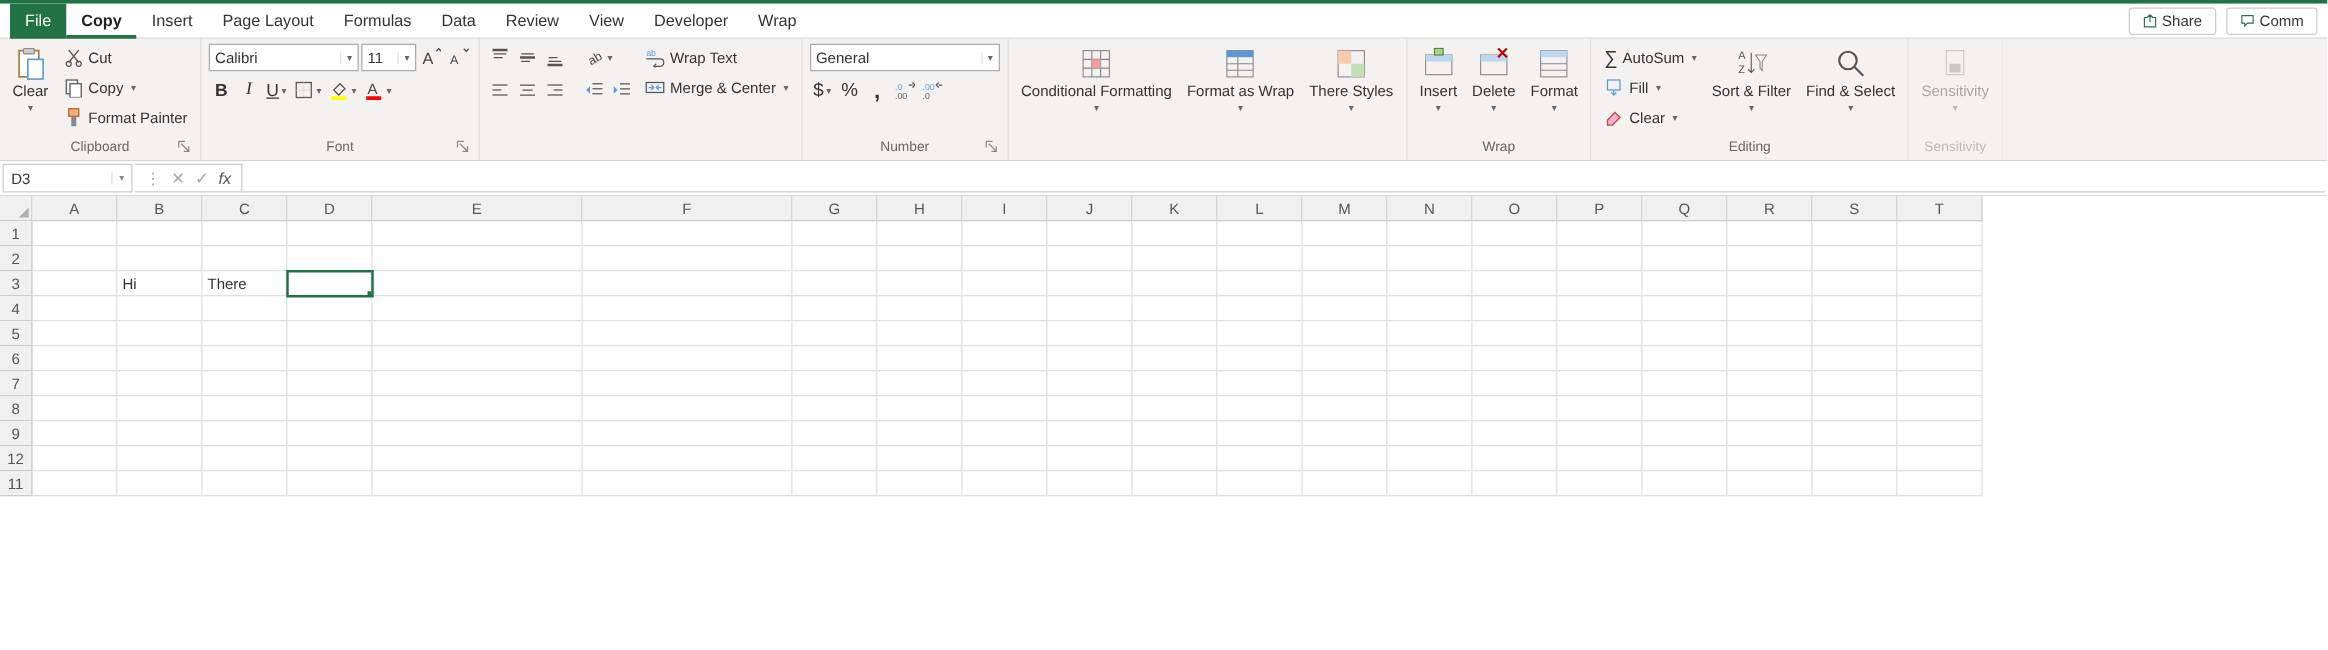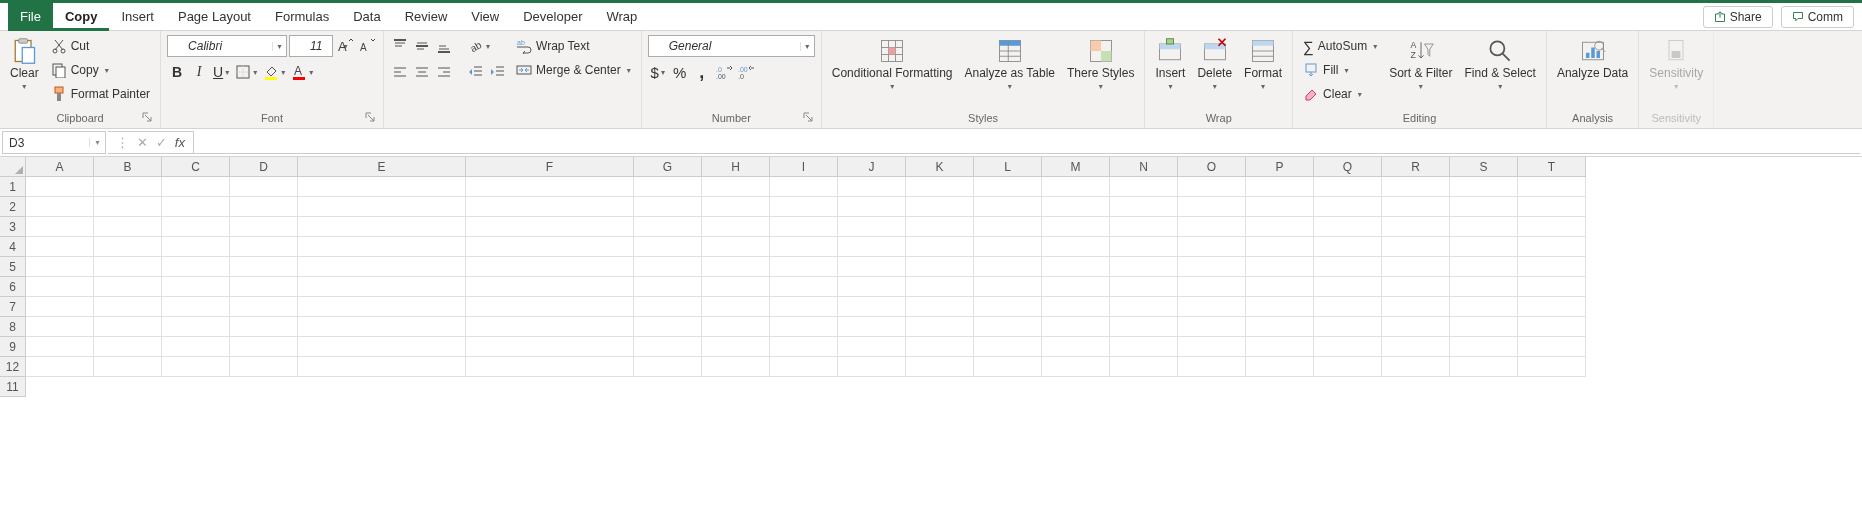--- a/index.html
+++ b/index.html
@@ -31,21 +31,21 @@
   .big-btn .arrow { font-size: 8px; color: #666; }
   
   .stack { display: flex; flex-direction: column; gap: 2px; justify-content: center; }
   .small-btn { display: flex; align-items: center; gap: 4px; padding: 2px 4px; cursor: pointer; font-size: 12px; height: 22px; white-space: nowrap; }
   .small-btn svg { width: 16px; height: 16px; flex-shrink: 0; }
   .small-btn .arrow { font-size: 8px; color: #666; margin-left: 2px; }
   
   .row { display: flex; gap: 2px; align-items: center; }
   
   .combo { display: flex; align-items: center; border: 1px solid #ababab; background: #fff; height: 22px; font-size: 12px; }
-  .combo .txt { padding: 0 20px; flex: 1; font-style: italic; }
+  .combo .txt { padding: 0 4px; flex: 1; }
   .combo .drop { width: 14px; text-align: center; color: #666; border-left: 1px solid #e0e0e0; font-size: 8px; cursor: pointer; }
   
   .icon-btn { display: flex; align-items: center; justify-content: center; padding: 2px; cursor: pointer; min-width: 20px; height: 22px; }
   .icon-btn svg { width: 16px; height: 16px; }
   .icon-btn .arrow { font-size: 8px; color: #666; margin-left: 2px; }
   
   
   .formula-row { display: flex; height: 28px; border-bottom: 1px solid #d4d4d4; background: #fff; align-items: stretch; }
   .name-box { width: 104px; border: 1px solid #ccc; margin: 2px; display: flex; align-items: center; background: #fff; }
   .name-box .nb-txt { flex: 1; padding: 0 6px; font-size: 12px; }
@@ -302,21 +302,21 @@
           <span>Merge &amp; Center</span>
             <span class="arrow">▾</span>
         </div>
       </div>
     </div>
   </div>
 
   <div class="group">
     <div class="group-content">
       <div class="stack" style="gap:4px">
-        <div class="combo" style="width:167px">
+        <div class="combo" style="width:152px">
           <span class="txt">General</span>
             <span class="drop">▾</span>
         </div>
         <div class="row">
           <div class="icon-btn">
               <span style="font-size:15px">$</span>
               <span class="arrow">▾</span>
             </div>
           <div class="icon-btn">
               <span style="font-size:15px">%</span>
@@ -364,36 +364,33 @@
           <span class="arrow">▾</span>
       </div>
       <div class="big-btn">
         <svg viewBox="0 0 32 32">
             <rect x="4" y="4" width="24" height="24" fill="none" stroke="#888"></rect>
             <rect x="4" y="4" width="24" height="6" fill="#5b9bd5"></rect>
             <line x1="4" y1="16" x2="28" y2="16" stroke="#888"></line>
             <line x1="4" y1="22" x2="28" y2="22" stroke="#888"></line>
             <line x1="14" y1="4" x2="14" y2="28" stroke="#888"></line>
           </svg>
-        <span class="lbl">Analyze as Table</span>
+        <span class="lbl">Format as Wrap</span>
           <span class="arrow">▾</span>
       </div>
       <div class="big-btn">
         <svg viewBox="0 0 32 32">
             <rect x="4" y="4" width="24" height="24" fill="none" stroke="#888"></rect>
             <rect x="4" y="4" width="12" height="12" fill="#f8cbad"></rect>
             <rect x="16" y="16" width="12" height="12" fill="#c5e0b4"></rect>
           </svg>
         <span class="lbl">There Styles</span>
           <span class="arrow">▾</span>
       </div>
     </div>
-    <div class="group-label">
-        <span>Styles</span>
-      </div>
   </div>
 
   <div class="group">
     <div class="group-content">
       <div class="big-btn">
         <svg viewBox="0 0 32 32">
             <rect x="4" y="8" width="24" height="18" fill="none" stroke="#888"></rect>
             <rect x="4" y="8" width="24" height="6" fill="#bdd7ee"></rect>
             <rect x="12" y="2" width="8" height="6" fill="#a9d18e" stroke="#548235"></rect>
           </svg>
@@ -466,38 +463,20 @@
           </svg>
         <span class="lbl">Find &amp; Select</span>
           <span class="arrow">▾</span>
       </div>
     </div>
     <div class="group-label">
         <span>Editing</span>
       </div>
   </div>
 
-  <div class="group">
-    <div class="group-content">
-      <div class="big-btn">
-        <svg viewBox="0 0 32 32">
-            <rect x="4" y="6" width="24" height="20" fill="none" stroke="#888"></rect>
-            <rect x="8" y="18" width="4" height="6" fill="#5b9bd5"></rect>
-            <rect x="14" y="12" width="4" height="12" fill="#5b9bd5"></rect>
-            <rect x="20" y="16" width="4" height="8" fill="#5b9bd5"></rect>
-            <circle cx="23" cy="10" r="5" fill="none" stroke="#888"></circle>
-            <line x1="26" y1="13" x2="30" y2="17" stroke="#888"></line>
-          </svg>
-        <span class="lbl">Analyze Data</span>
-      </div>
-    </div>
-    <div class="group-label">
-        <span>Analysis</span>
-      </div>
-  </div>
 
   <div class="group disabled">
     <div class="group-content">
       <div class="big-btn">
         <svg viewBox="0 0 32 32">
             <rect x="8" y="4" width="16" height="22" fill="none" stroke="#888"></rect>
             <rect x="11" y="16" width="10" height="8" fill="#888"></rect>
           </svg>
         <span class="lbl">Sensitivity</span>
           <span class="arrow">▾</span>
@@ -601,20 +580,42 @@
         <div class="cell" style="width: 68px;"></div>
         <div class="cell" style="width: 68px;"></div>
         <div class="cell" style="width: 68px;"></div>
         <div class="cell" style="width: 68px;"></div>
         <div class="cell" style="width: 68px;"></div>
         <div class="cell" style="width: 68px;"></div>
         <div class="cell" style="width: 68px;"></div>
       </div>
       <div class="cell-row">
         <div class="cell" style="width: 68px;"></div>
+        <div class="cell" style="width: 68px;">Hi</div>
+        <div class="cell" style="width: 68px;">There</div>
+        <div class="cell selected" style="width: 68px;"></div>
+        <div class="cell" style="width: 168px;"></div>
+        <div class="cell" style="width: 168px;"></div>
+        <div class="cell" style="width: 68px;"></div>
+        <div class="cell" style="width: 68px;"></div>
+        <div class="cell" style="width: 68px;"></div>
+        <div class="cell" style="width: 68px;"></div>
+        <div class="cell" style="width: 68px;"></div>
+        <div class="cell" style="width: 68px;"></div>
+        <div class="cell" style="width: 68px;"></div>
+        <div class="cell" style="width: 68px;"></div>
+        <div class="cell" style="width: 68px;"></div>
+        <div class="cell" style="width: 68px;"></div>
+        <div class="cell" style="width: 68px;"></div>
+        <div class="cell" style="width: 68px;"></div>
+        <div class="cell" style="width: 68px;"></div>
+        <div class="cell" style="width: 68px;"></div>
+      </div>
+      <div class="cell-row">
+        <div class="cell" style="width: 68px;"></div>
         <div class="cell" style="width: 68px;"></div>
         <div class="cell" style="width: 68px;"></div>
         <div class="cell" style="width: 68px;"></div>
         <div class="cell" style="width: 168px;"></div>
         <div class="cell" style="width: 168px;"></div>
         <div class="cell" style="width: 68px;"></div>
         <div class="cell" style="width: 68px;"></div>
         <div class="cell" style="width: 68px;"></div>
         <div class="cell" style="width: 68px;"></div>
         <div class="cell" style="width: 68px;"></div>

